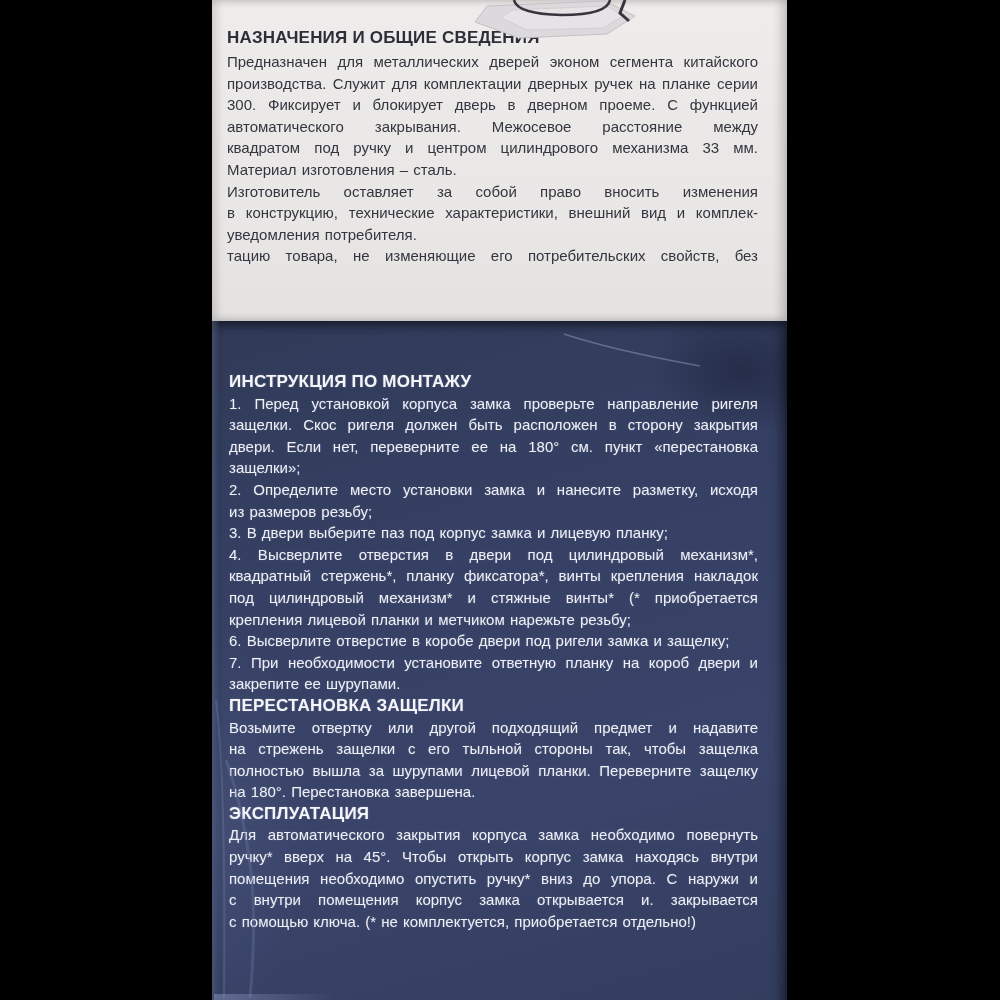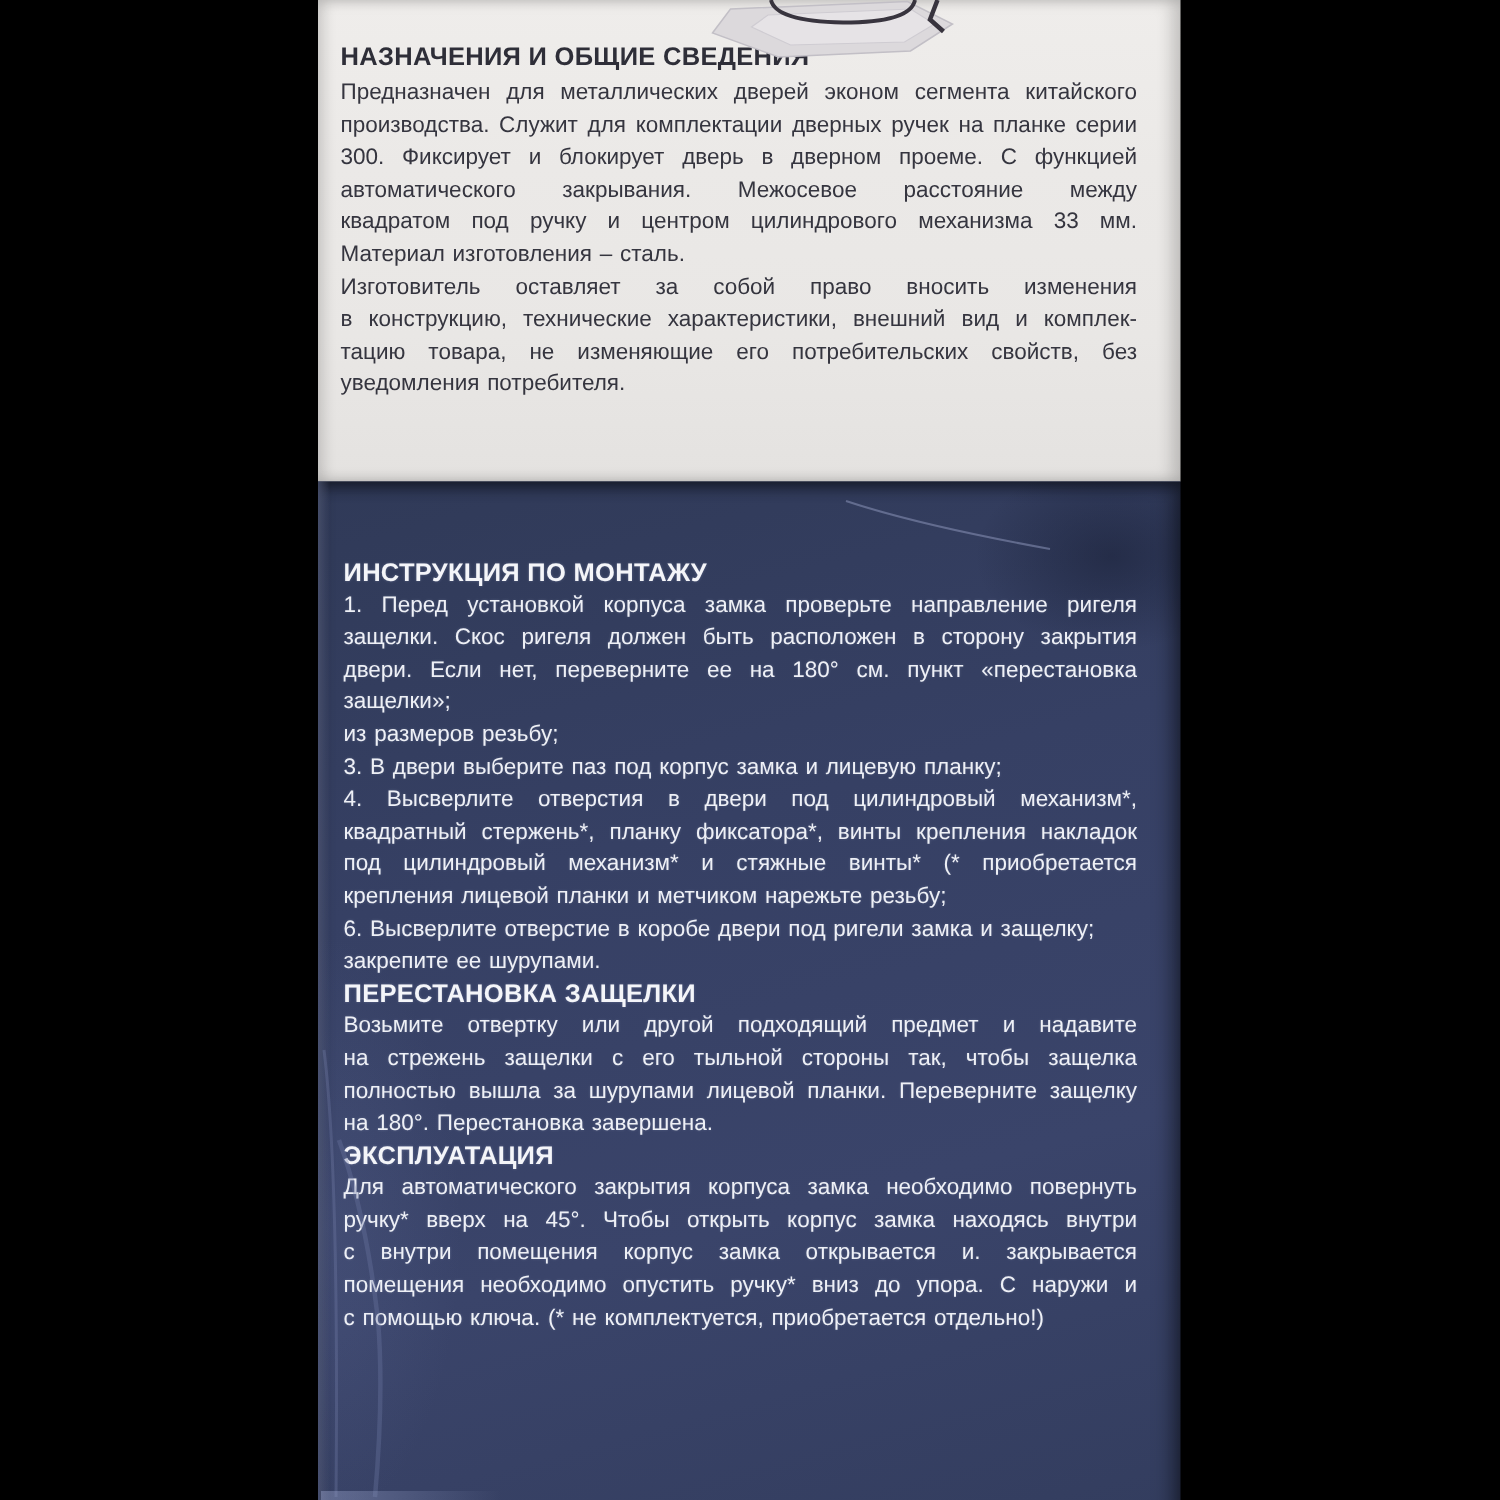--- a/index.html
+++ b/index.html
@@ -55,66 +55,68 @@
           <div class="jline">Предназначен для металлических дверей эконом сегмента китайского</div>
           <div class="jline">производства. Служит для комплектации дверных ручек на планке серии</div>
           <div class="jline">300. Фиксирует и блокирует дверь в дверном проеме. С функцией</div>
           <div class="jline">автоматического закрывания. Межосевое расстояние между</div>
           <div class="jline">квадратом под ручку и центром цилиндрового механизма 33 мм.</div>
           <div class="jline last">Материал изготовления – сталь.</div>
         </div>
       <div class="para">
           <div class="jline">Изготовитель оставляет за собой право вносить изменения</div>
           <div class="jline">в конструкцию, технические характеристики, внешний вид и комплек-</div>
+          <div class="jline last">уведомления потребителя.</div>
           <div class="jline">тацию товара, не изменяющие его потребительских свойств, без</div>
-          <div class="jline last">уведомления потребителя.</div>
         </div>
     </div>
 
     <div class="navy-section">
       <h2>ИНСТРУКЦИЯ ПО МОНТАЖУ</h2>
       <div class="para">
           <div class="jline">1. Перед установкой корпуса замка проверьте направление ригеля</div>
           <div class="jline">защелки. Скос ригеля должен быть расположен в сторону закрытия</div>
           <div class="jline">двери. Если нет, переверните ее на 180° см. пункт «перестановка</div>
           <div class="jline last">защелки»;</div>
         </div>
       <div class="para">
+          <div class="jline">2. Определите место установки замка и нанесите разметку, исходя</div>
           <div class="jline last">из размеров резьбу;</div>
         </div>
       <div class="para">
           <div class="jline last">3. В двери выберите паз под корпус замка и лицевую планку;</div>
         </div>
       <div class="para">
           <div class="jline">4. Высверлите отверстия в двери под цилиндровый механизм*,</div>
           <div class="jline">квадратный стержень*, планку фиксатора*, винты крепления накладок</div>
           <div class="jline">под цилиндровый механизм* и стяжные винты* (* приобретается</div>
           <div class="jline last">крепления лицевой планки и метчиком нарежьте резьбу;</div>
         </div>
       <div class="para">
           <div class="jline last">6. Высверлите отверстие в коробе двери под ригели замка и защелку;</div>
         </div>
       <div class="para">
+          <div class="jline">7. При необходимости установите ответную планку на короб двери и</div>
           <div class="jline last">закрепите ее шурупами.</div>
         </div>
 
       <h2>ПЕРЕСТАНОВКА ЗАЩЕЛКИ</h2>
       <div class="para">
           <div class="jline">Возьмите отвертку или другой подходящий предмет и надавите</div>
           <div class="jline">на стрежень защелки с его тыльной стороны так, чтобы защелка</div>
           <div class="jline">полностью вышла за шурупами лицевой планки. Переверните защелку</div>
           <div class="jline last">на 180°. Перестановка завершена.</div>
         </div>
 
       <h2>ЭКСПЛУАТАЦИЯ</h2>
       <div class="para">
           <div class="jline">Для автоматического закрытия корпуса замка необходимо повернуть</div>
           <div class="jline">ручку* вверх на 45°. Чтобы открыть корпус замка находясь внутри</div>
+          <div class="jline">помещения необходимо опустить ручку* вниз до упора. С наружи и</div>
           <div class="jline">с внутри помещения корпус замка открывается и. закрывается</div>
-          <div class="jline">помещения необходимо опустить ручку* вниз до упора. С наружи и</div>
           <div class="jline last">с помощью ключа. (* не комплектуется, приобретается отдельно!)</div>
         </div>
     </div>
 
     <svg class="scratch" width="575" height="1000" viewBox="0 0 575 1000">
       <path d="M 352 334 Q 400 350 488 366" fill="none" stroke="#8a93b8" stroke-width="1.4" opacity="0.55"></path>
       <path d="M 14 760 q 18 50 26 120 q 4 50 -2 118" fill="none" stroke="#6d78a2" stroke-width="3" opacity="0.35"></path>
       <path d="M 4 700 q 10 80 8 298" fill="none" stroke="#7b86ae" stroke-width="2" opacity="0.3"></path>
     </svg>
     <div class="edge-sheen"></div>

